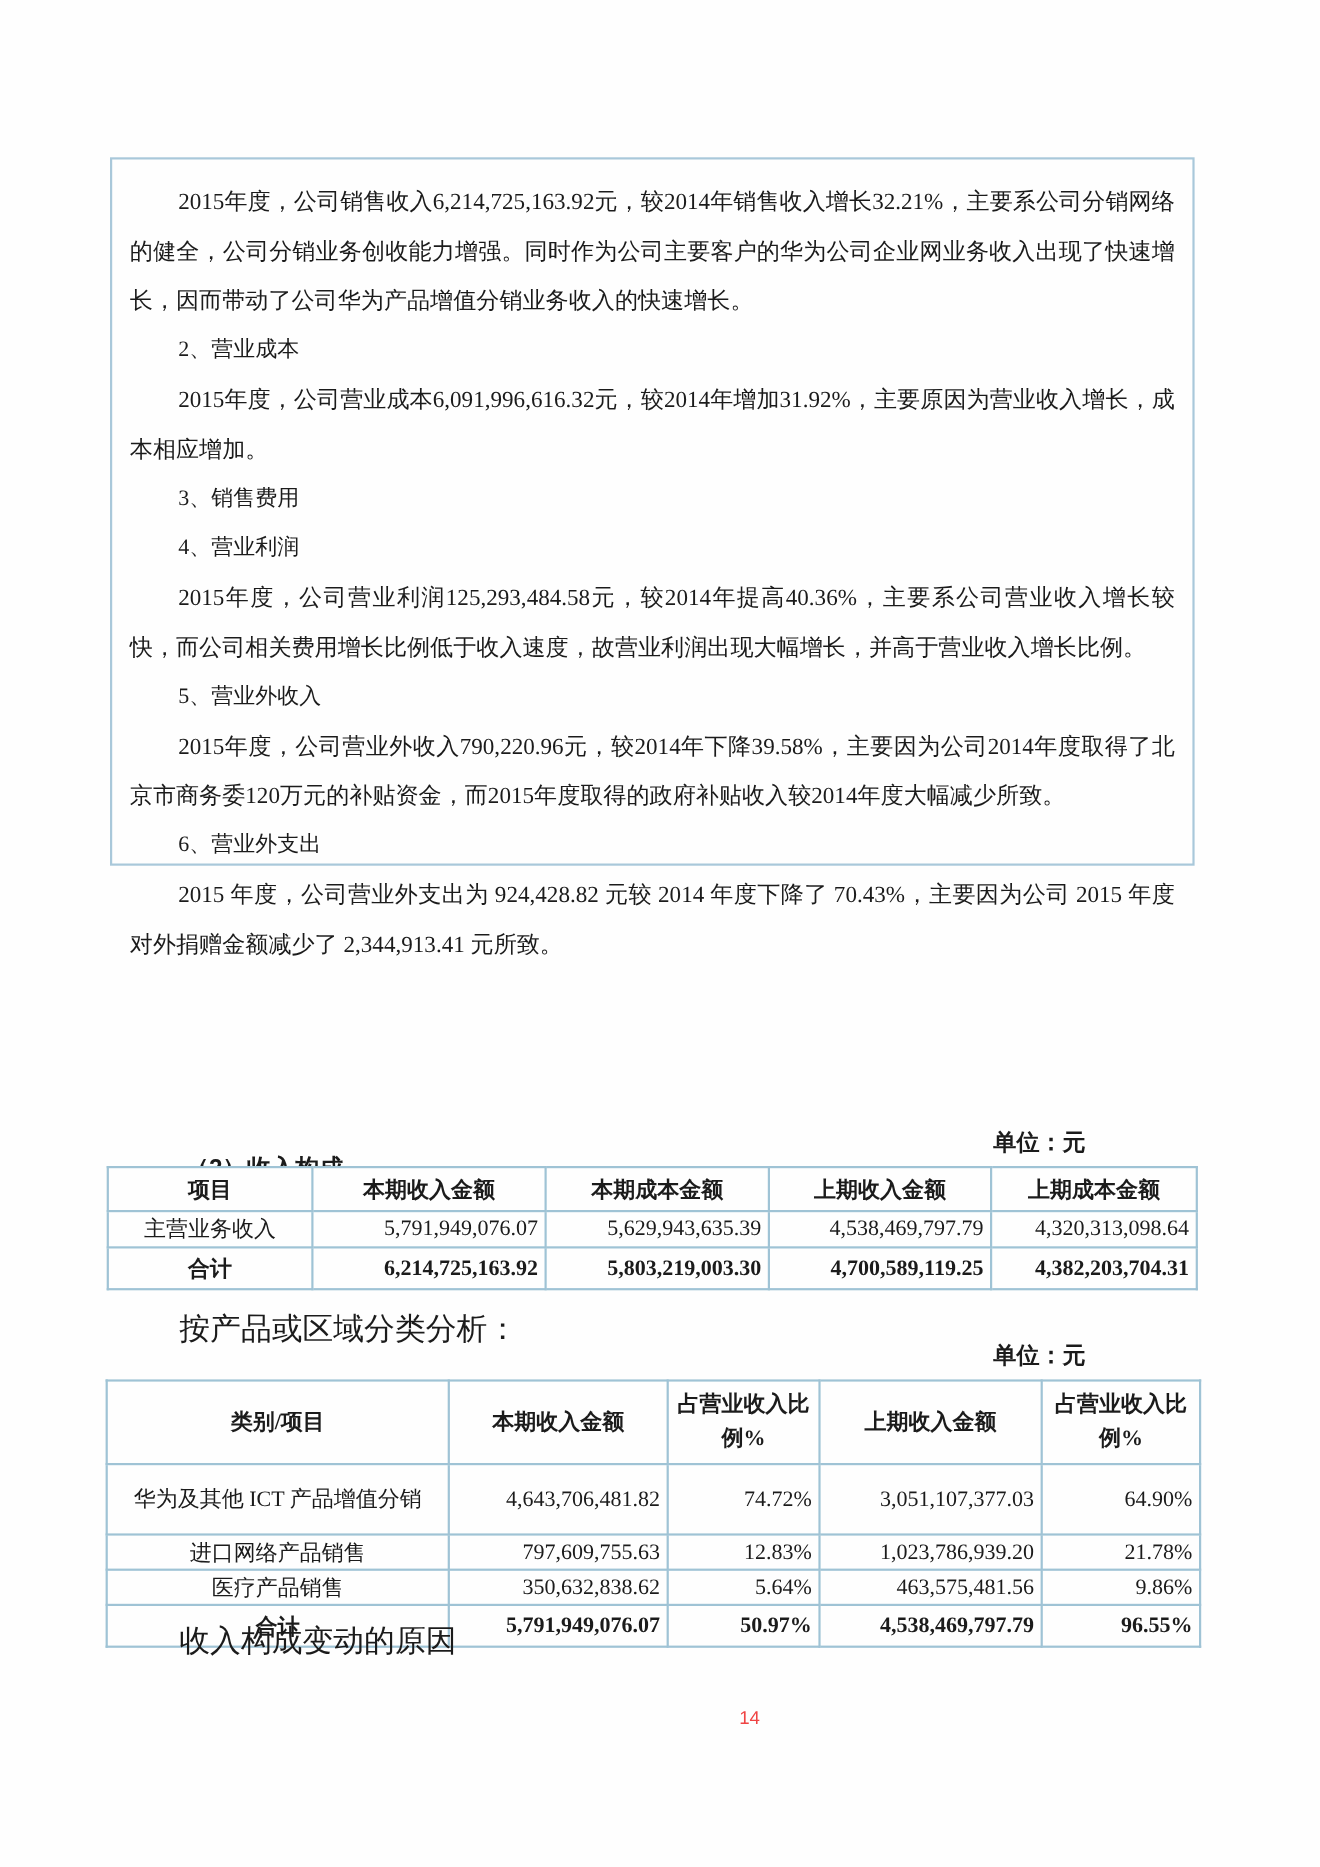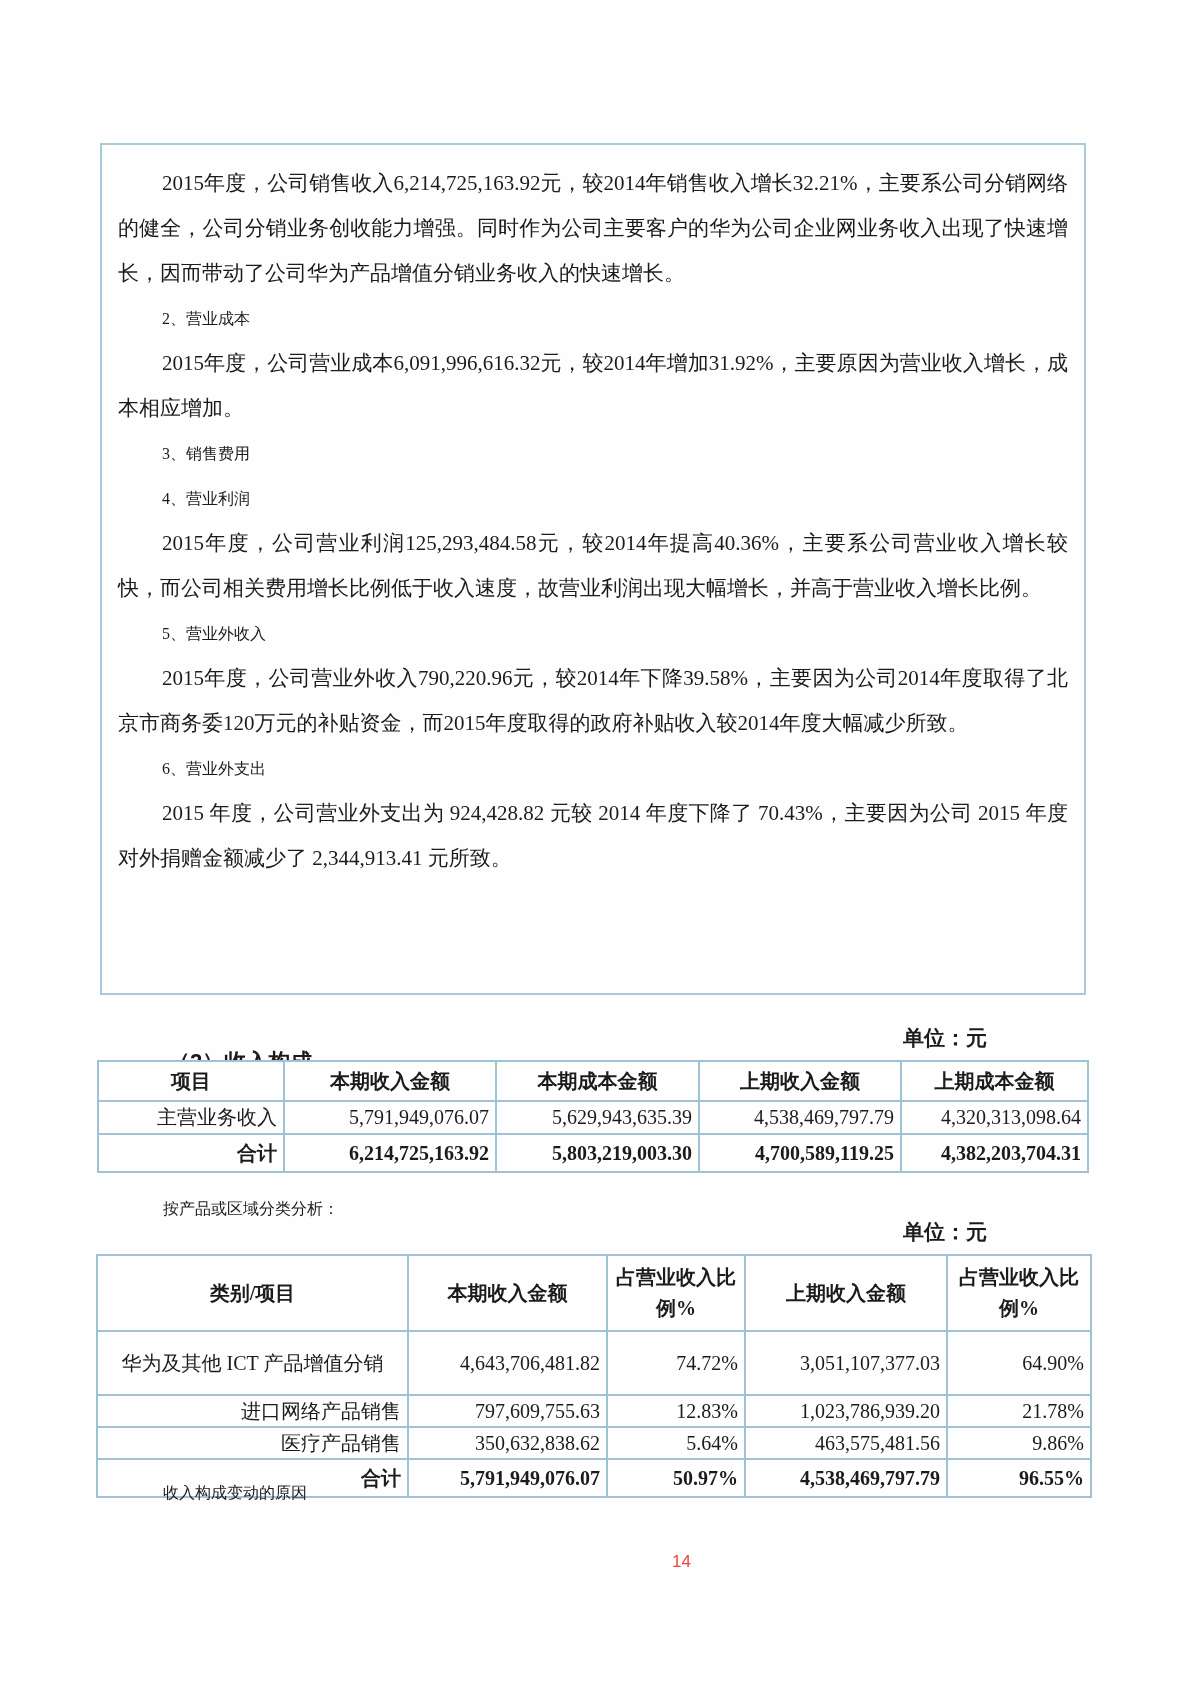--- a/index.html
+++ b/index.html
@@ -8,36 +8,36 @@
     width:1200px;height:1697px;
     background:#fefefe;
     font-family:"Liberation Serif","DejaVu Serif",serif;
     color:#1b1b1b;
     overflow:hidden;
   }
   
   .intro-box{
     position:absolute;
     left:100px;top:143px;
-    width:986px;height:852px;
+    width:986px;height:644px;
     box-sizing:border-box;
     border:2px solid #a9c8da;
     padding:16px 16px 0 16px;
     background:#fefefe;
   }
   .bp{
     margin:0;
     font-size:21px;
     line-height:45px;
     text-align:justify;
     text-indent:44px;
   }
   .bh{
     margin:0;
-    font-size:16px;
+    font-size:20px;
     line-height:45px;
     text-indent:44px;
   }
   
   .sec-heading{
     position:absolute;
     left:168px;top:1047px;
     font-size:22px;
     font-weight:bold;
     font-family:"Liberation Sans","DejaVu Sans",sans-serif;
@@ -77,28 +77,28 @@
     text-align:center;
     height:40px;
     margin-top:36px;
   }
   #table2 th{height:76px;line-height:31px;}
   table.fin td{height:32px;}
   #table1 td{height:33px;}
   #table1 tr.total-row td{height:38px;}
   #table2 tr.tall-row td{height:64px;line-height:29px;}
   #table2 tr.total-row td{height:38px;}
-  td.cat{text-align:right;}
+  td.cat{text-align:center;}
   td.cat0{text-align:center;padding:0 50px;}
   td.num{text-align:right;padding-right:14px;font-variant-numeric:tabular-nums;}
   tr.total-row td{font-weight:bold;}
   
   .plain-label{
     position:absolute;
-    font-size:16px;
+    font-size:28px;
     line-height:26px;
   }
   #analysis-label{left:163px;top:1196px;}
   #footer-note{left:163px;top:1480px;}
   .page-number{
     position:absolute;
     left:672px;top:1552px;
     font-size:17px;
     color:#ef4444;
     font-family:"Liberation Sans","DejaVu Sans",sans-serif;

